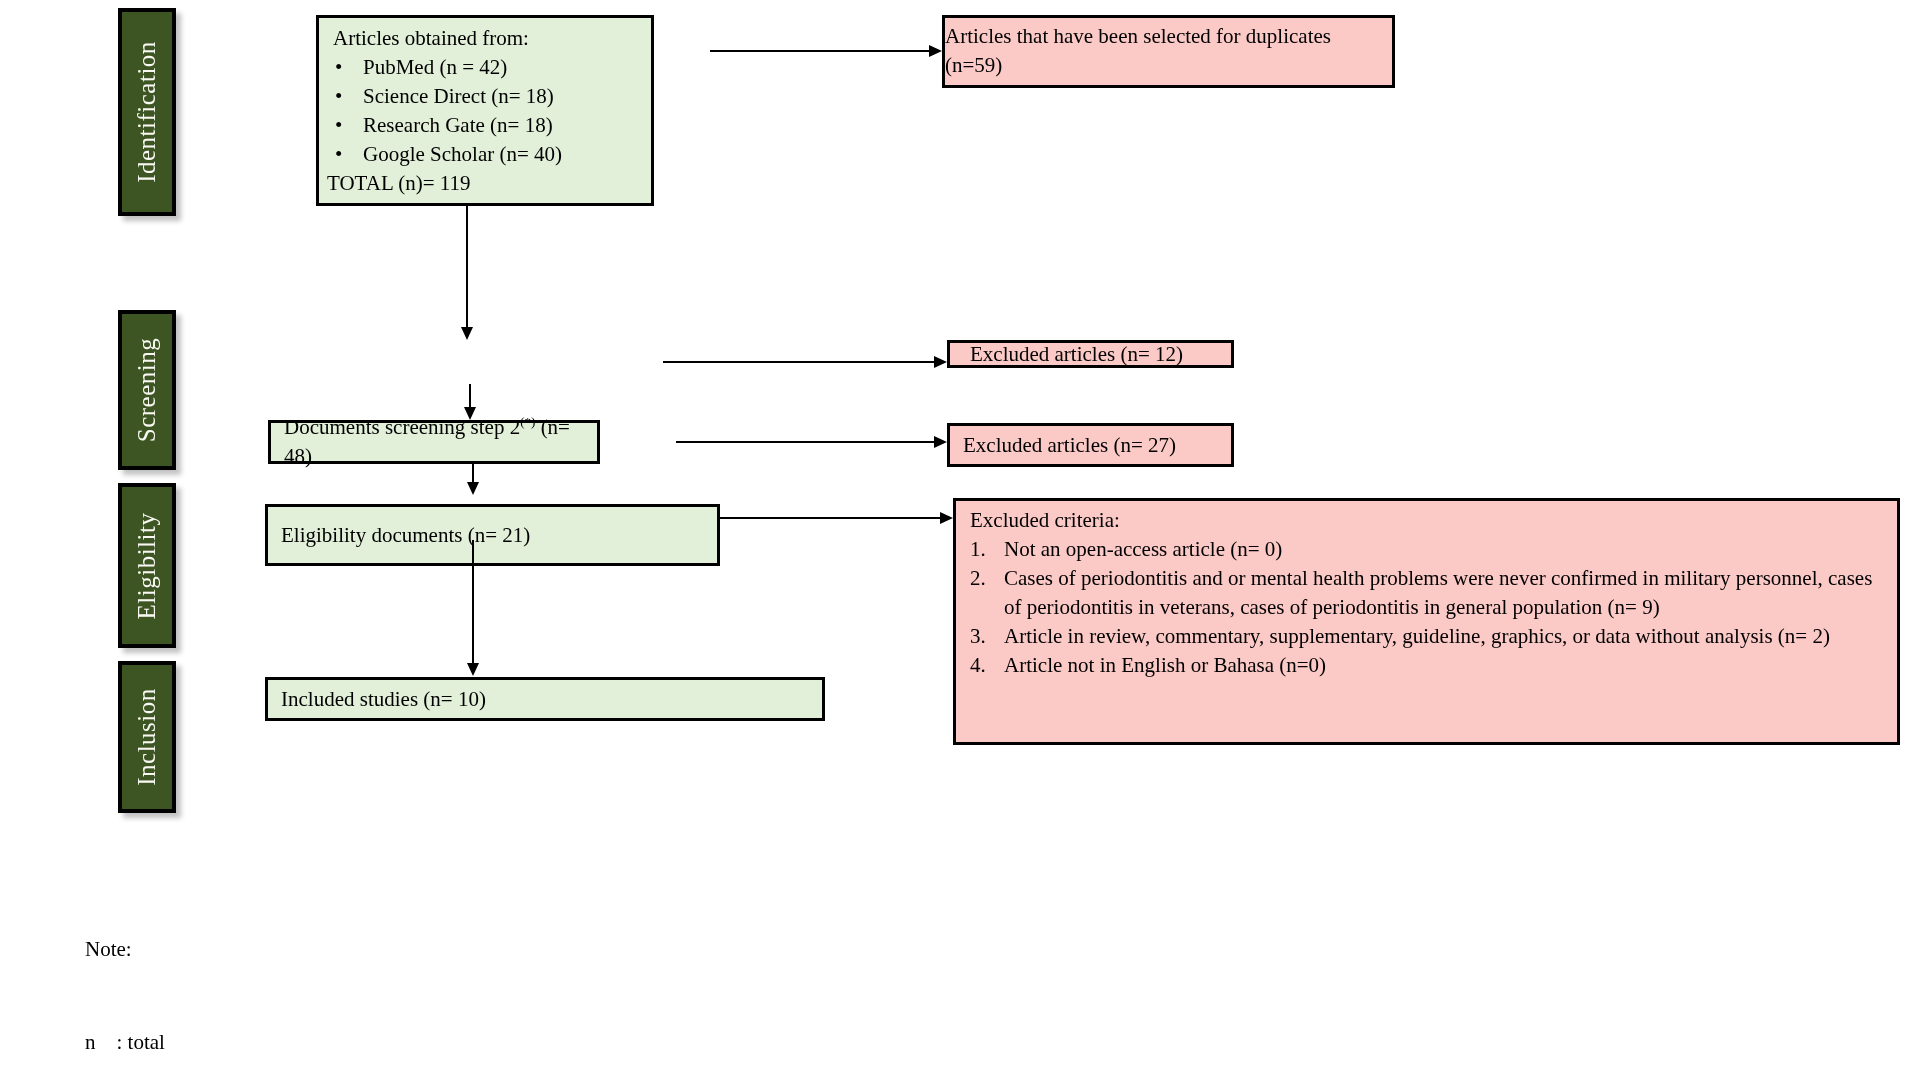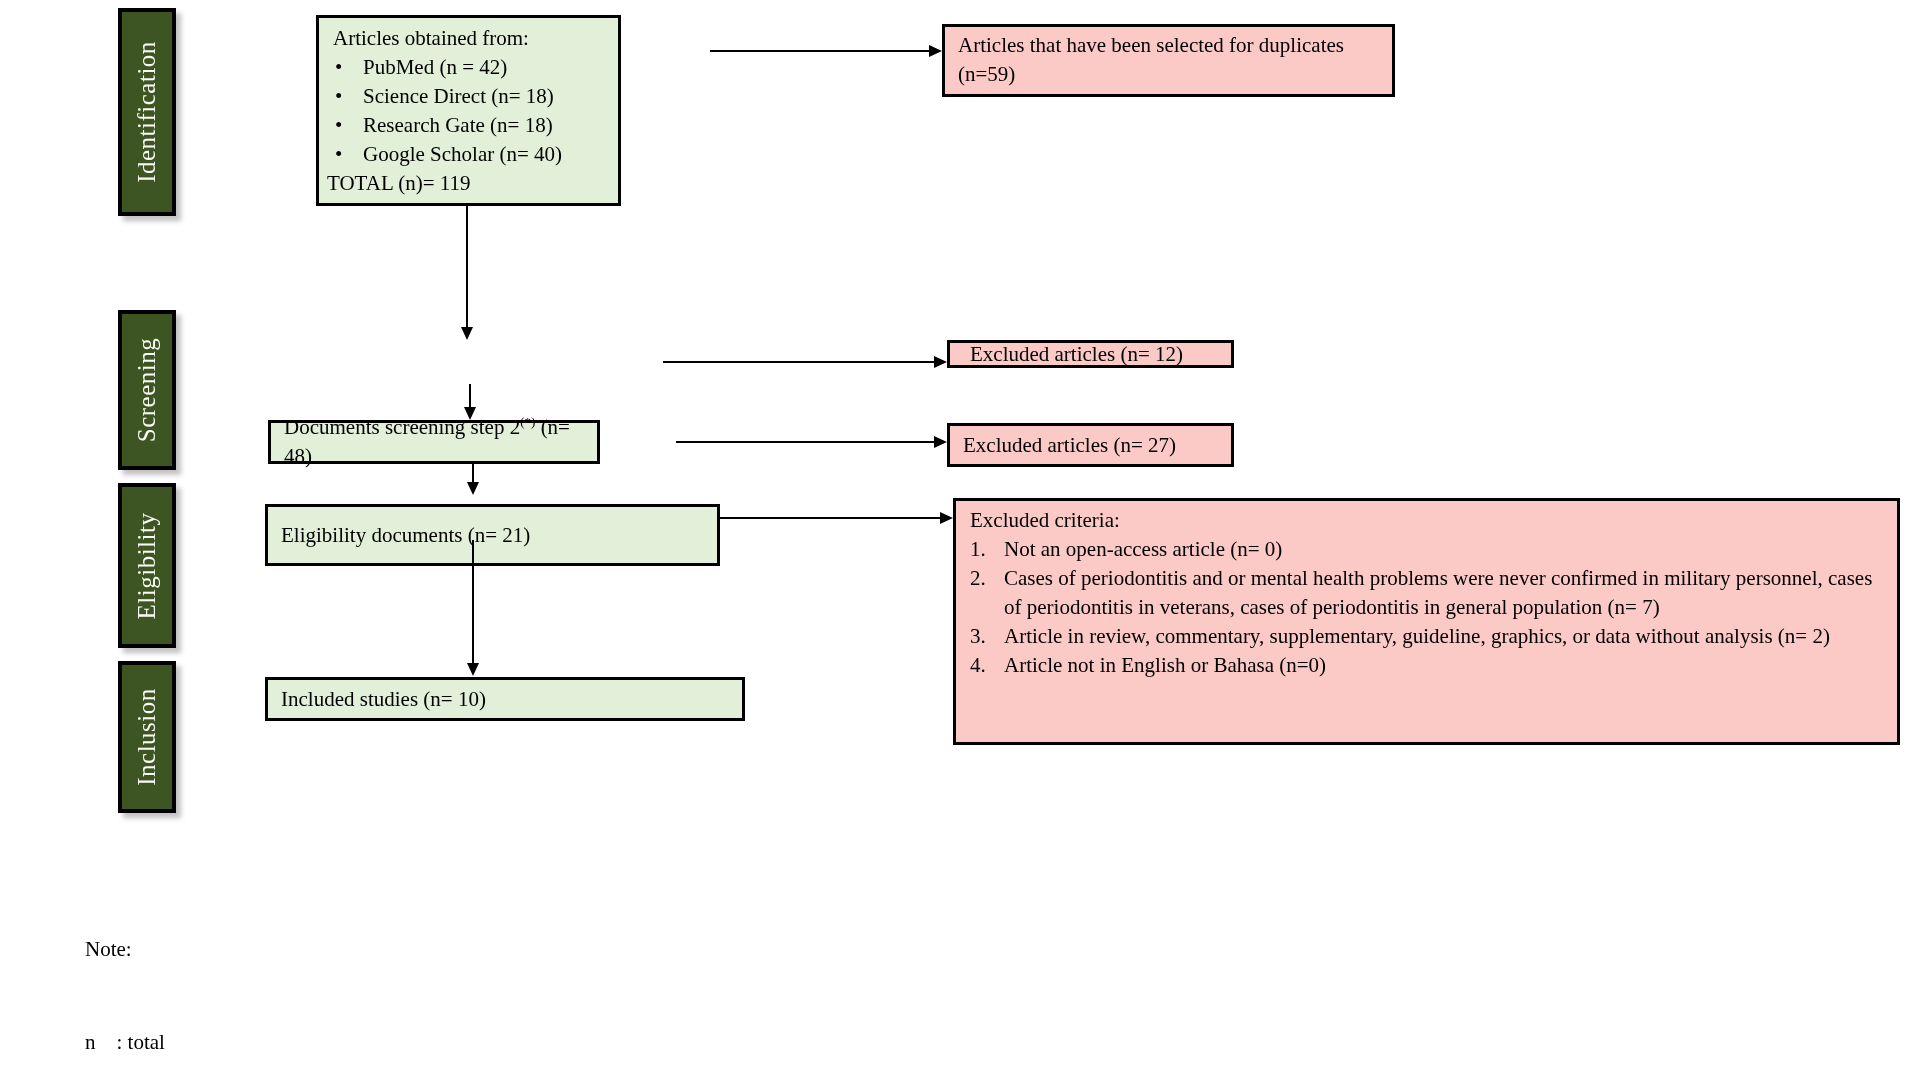--- a/index.html
+++ b/index.html
@@ -62,42 +62,42 @@
   <div class="vlabel" style="left:118px;top:310px;width:58px;height:160px;">
     <span>Screening</span>
   </div>
   <div class="vlabel" style="left:118px;top:483px;width:58px;height:165px;">
     <span>Eligibility</span>
   </div>
   <div class="vlabel" style="left:118px;top:661px;width:58px;height:152px;">
     <span>Inclusion</span>
   </div>
 
-  <div class="gbox" style="left:316px;top:15px;width:305px;height:191px;padding:6px 0;">
+  <div class="gbox" style="left:316px;top:15px;width:338px;height:191px;padding:6px 0;">
     <div style="padding-left:14px;">Articles obtained from:</div>
     <div class="src-row">
       <span class="bullet">•</span>
       <span>PubMed (n = 42)</span>
     </div>
     <div class="src-row">
       <span class="bullet">•</span>
       <span>Science Direct (n= 18)</span>
     </div>
     <div class="src-row">
       <span class="bullet">•</span>
       <span>Research Gate (n= 18)</span>
     </div>
     <div class="src-row">
       <span class="bullet">•</span>
       <span>Google Scholar (n= 40)</span>
     </div>
     <div style="padding-left:8px;">TOTAL (n)= 119</div>
   </div>
 
-  <div class="pbox" style="left:942px;top:24px;width:453px;height:73px;padding:4px 13px;">
+  <div class="pbox" style="left:942px;top:15px;width:453px;height:73px;padding:4px 0;">
     <span>Articles that have been selected for duplicates (n=59)</span>
   </div>
 
 
   <div class="pbox center-v pad" style="left:947px;top:340px;width:287px;height:28px;padding-left:20px;">
     <span>Excluded articles (n= 12)</span>
   </div>
 
   <div class="gbox center-v pad" style="left:268px;top:420px;width:332px;height:44px;">
     <span><span>Documents screening step 2</span><sup class="note-sup">(*)</sup><span> (n= 48)</span></span>
@@ -112,33 +112,33 @@
   </div>
 
   <div class="pbox" style="left:953px;top:498px;width:947px;height:247px;padding:5px 14px;">
     <div>Excluded criteria:</div>
     <div class="crit-row">
       <span class="num">1.</span>
       <span class="txt">Not an open-access article (n= 0)</span>
     </div>
     <div class="crit-row">
       <span class="num">2.</span>
-      <span class="txt">Cases of periodontitis and or mental health problems were never confirmed in military personnel, cases of periodontitis in veterans, cases of periodontitis in general population (n= 7)</span>
+      <span class="txt">Cases of periodontitis and or mental health problems were never confirmed in military personnel, cases of periodontitis in veterans, cases of periodontitis in general population (n= 9)</span>
     </div>
     <div class="crit-row">
       <span class="num">3.</span>
       <span class="txt">Article in review, commentary, supplementary, guideline, graphics, or data without analysis (n= 2)</span>
     </div>
     <div class="crit-row">
       <span class="num">4.</span>
       <span class="txt">Article not in English or Bahasa (n=0)</span>
     </div>
   </div>
 
-  <div class="gbox center-v pad" style="left:265px;top:677px;width:480px;height:44px;">
+  <div class="gbox center-v pad" style="left:265px;top:677px;width:560px;height:44px;">
     <span>Included studies (n= 10)</span>
   </div>
 
   <div class="hline" style="left:710px;top:50px;width:221px;"></div>
   <div class="ah-right" style="left:929px;top:45px;"></div>
 
   <div class="vline" style="left:466px;top:206px;height:122px;"></div>
   <div class="ah-down" style="left:461px;top:327px;"></div>
 
   <div class="hline" style="left:663px;top:361px;width:272px;"></div>

